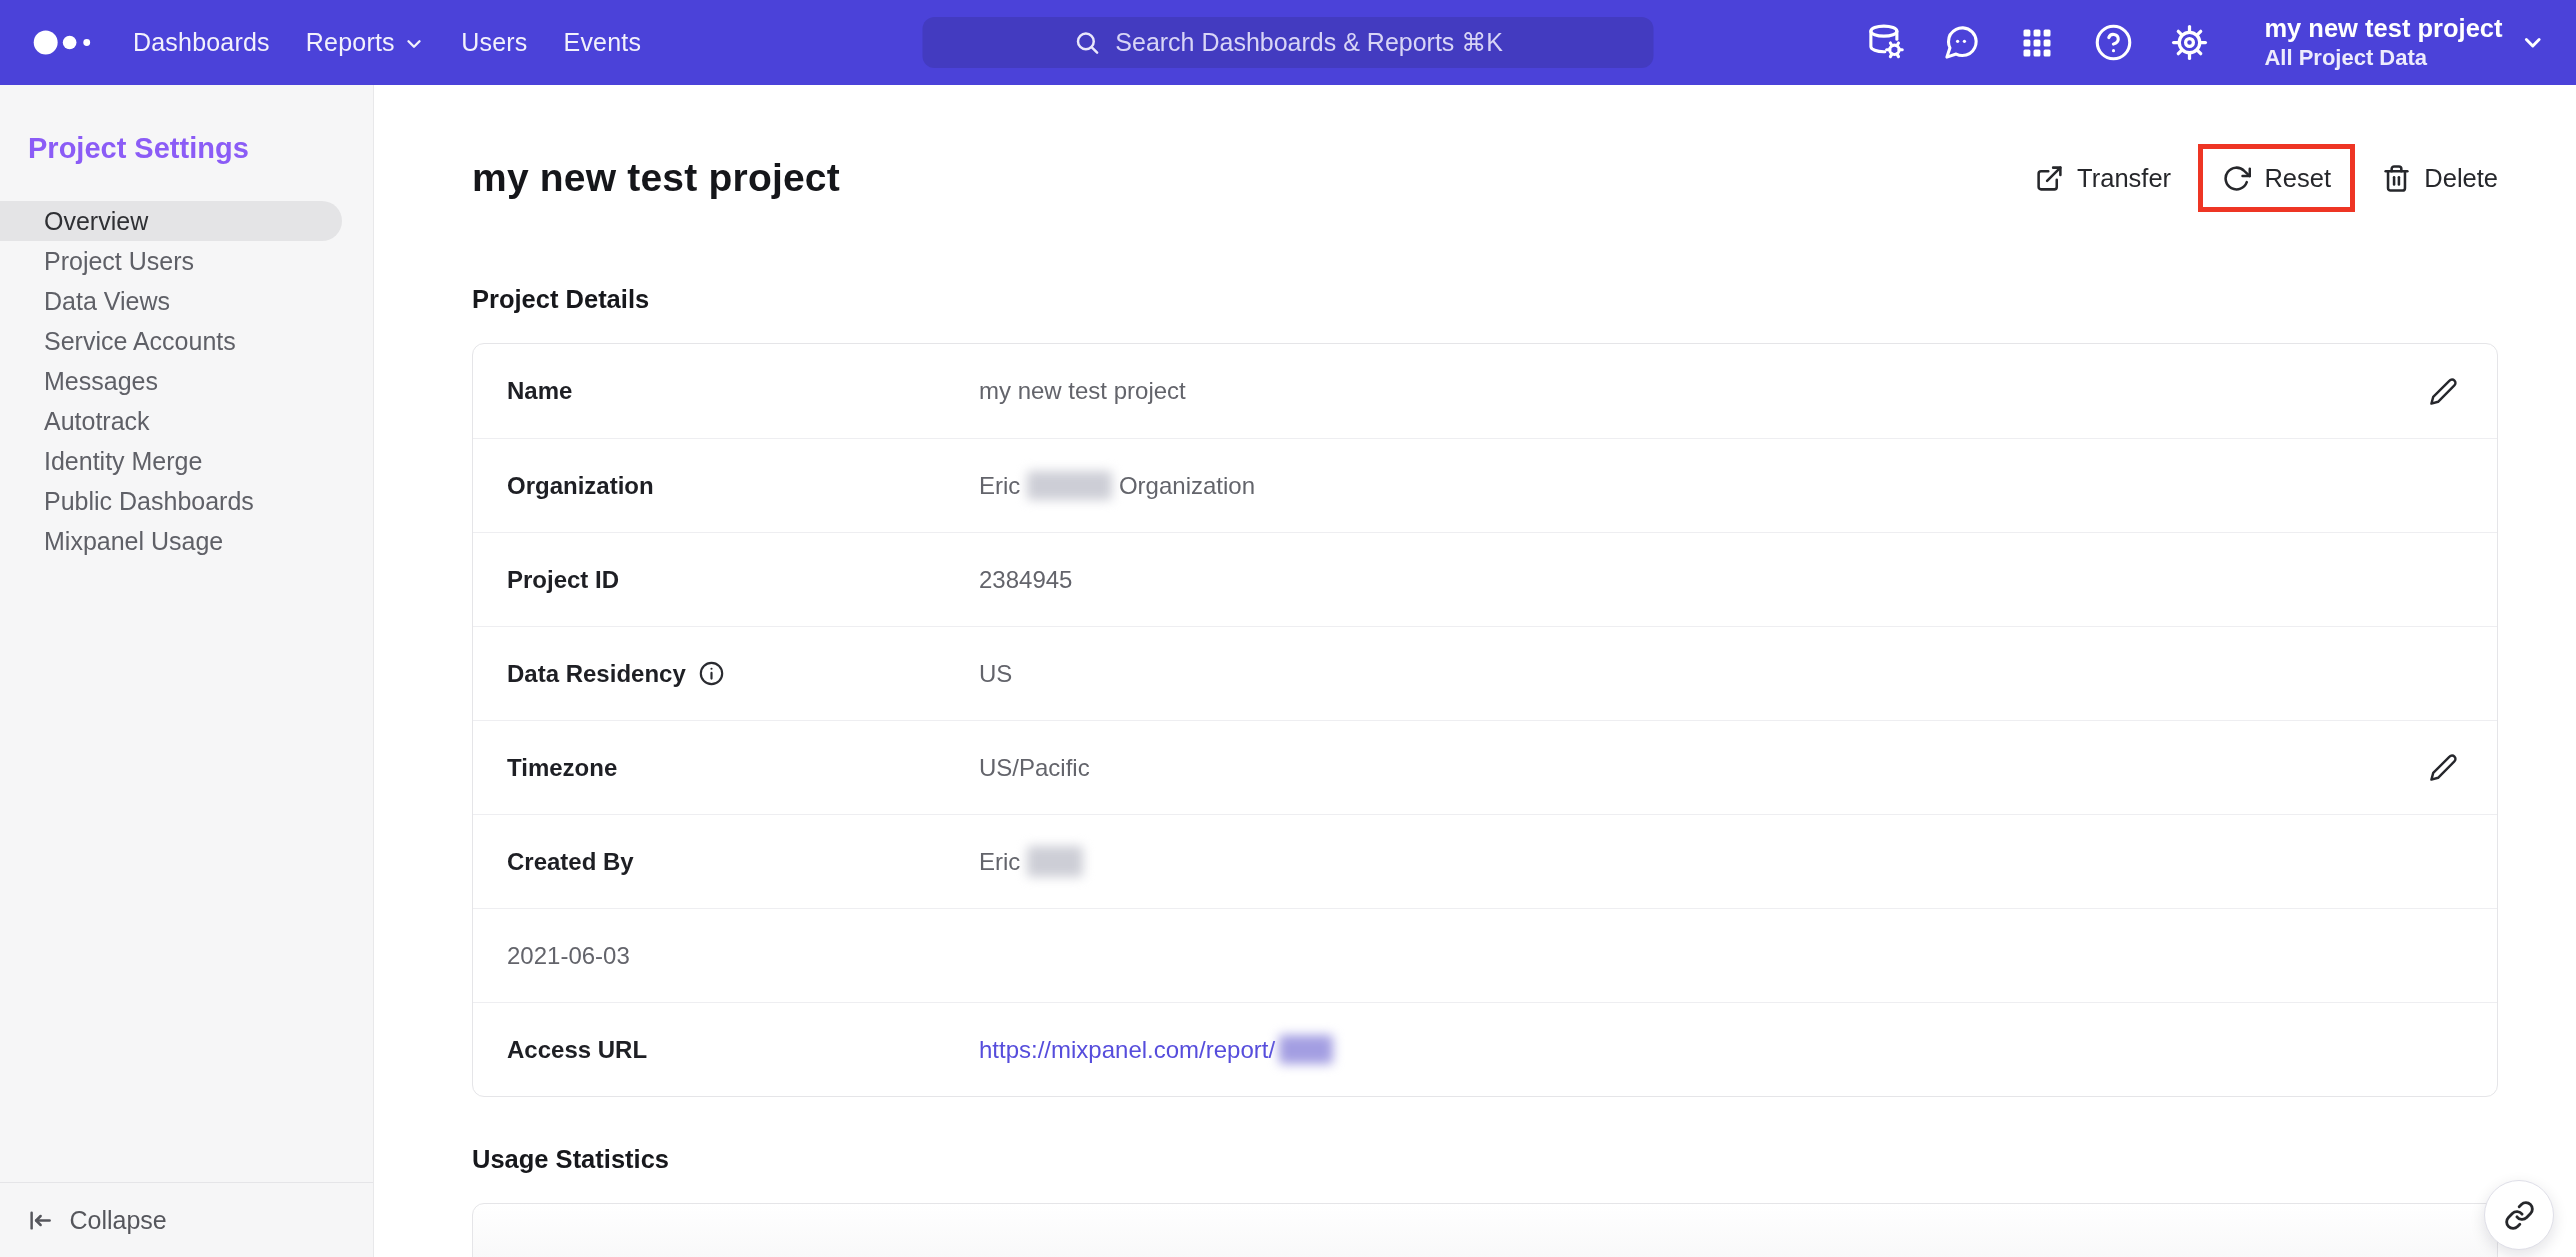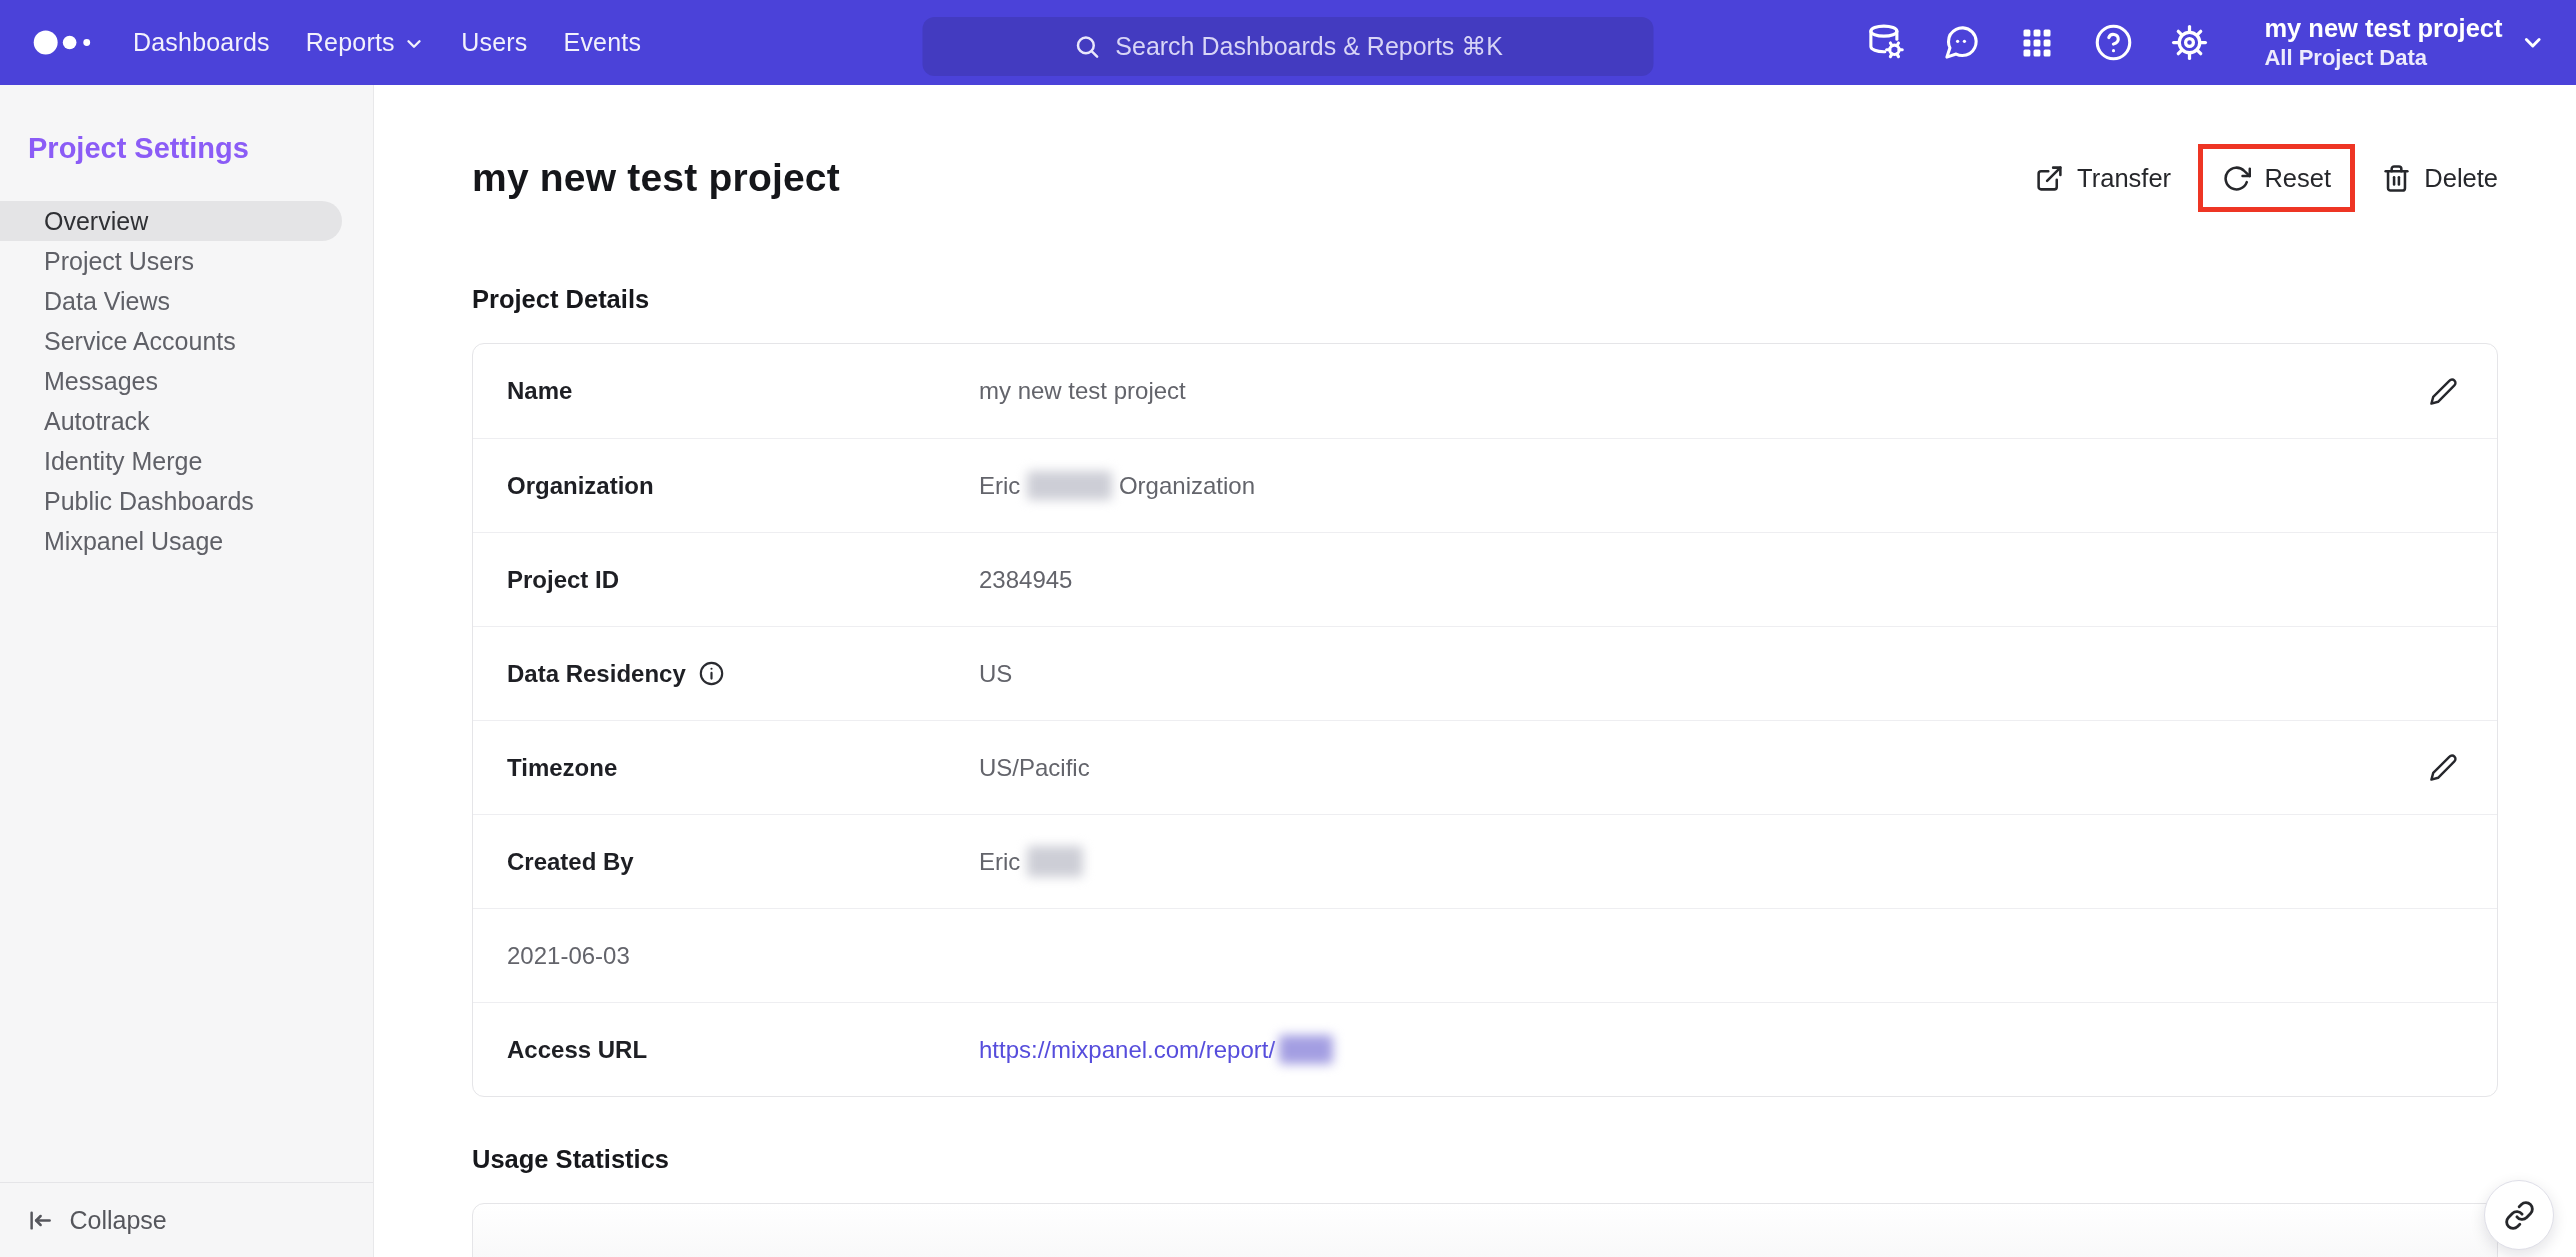--- a/index.html
+++ b/index.html
@@ -5,21 +5,21 @@
   * { margin:0; padding:0; box-sizing:border-box; }
   html,body { overflow:hidden; background:#fff; }
   body { width:2576px; height:1257px; font-family:"Liberation Sans", sans-serif; color:#222327; position:relative; }
 
   
   .topnav { position:absolute; top:0; left:0; width:2576px; height:85px; background:#4b42d9; display:flex; align-items:center; z-index:30; }
   .nav-left { display:flex; padding-left:32px; gap:36px; }
   .logo { display:flex; align-items:center; height:85px; cursor:pointer; }
   .nav-item { display:flex; align-items:center; gap:8.5px; color:#f2f1fc; font-size:25px; font-weight:500; letter-spacing:0.2px; cursor:pointer; }
   .nav-item svg { margin-top:2.5px; }
-  .searchbar { position:absolute; left:50%; top:17px; transform:translateX(-50%); width:731px; height:59px; border-radius:12px; background:#433bc0; display:flex; align-items:center; justify-content:center; gap:15.3px; cursor:text; }
+  .searchbar { position:absolute; left:50%; top:17px; transform:translateX(-50%); width:731px; height:51px; border-radius:12px; background:#433bc0; display:flex; align-items:center; justify-content:center; gap:15.3px; cursor:text; }
   .searchbar .ph { color:#d8d5f6; font-size:25px; }
   .nav-right { position:absolute; right:31px; top:0; height:85px; display:flex; align-items:center; gap:37px; }
   .nav-icon-btn { width:39px; height:39px; display:flex; align-items:center; justify-content:center; color:#ffffff; cursor:pointer; }
   .proj-switcher { display:flex; align-items:center; gap:17px; margin-left:18.7px; cursor:pointer; }
   .proj-text { display:flex; flex-direction:column; line-height:1.15; }
   .proj-name { color:#ffffff; font-size:25.5px; font-weight:700; }
   .proj-scope { color:#edebfc; font-size:22px; font-weight:600; margin-top:1.7px; }
 
   
   .sidebar { position:absolute; top:85px; left:0; width:374px; bottom:0; background:#f6f6f7; border-right:1.7px solid #e8e8ea; z-index:10; }

